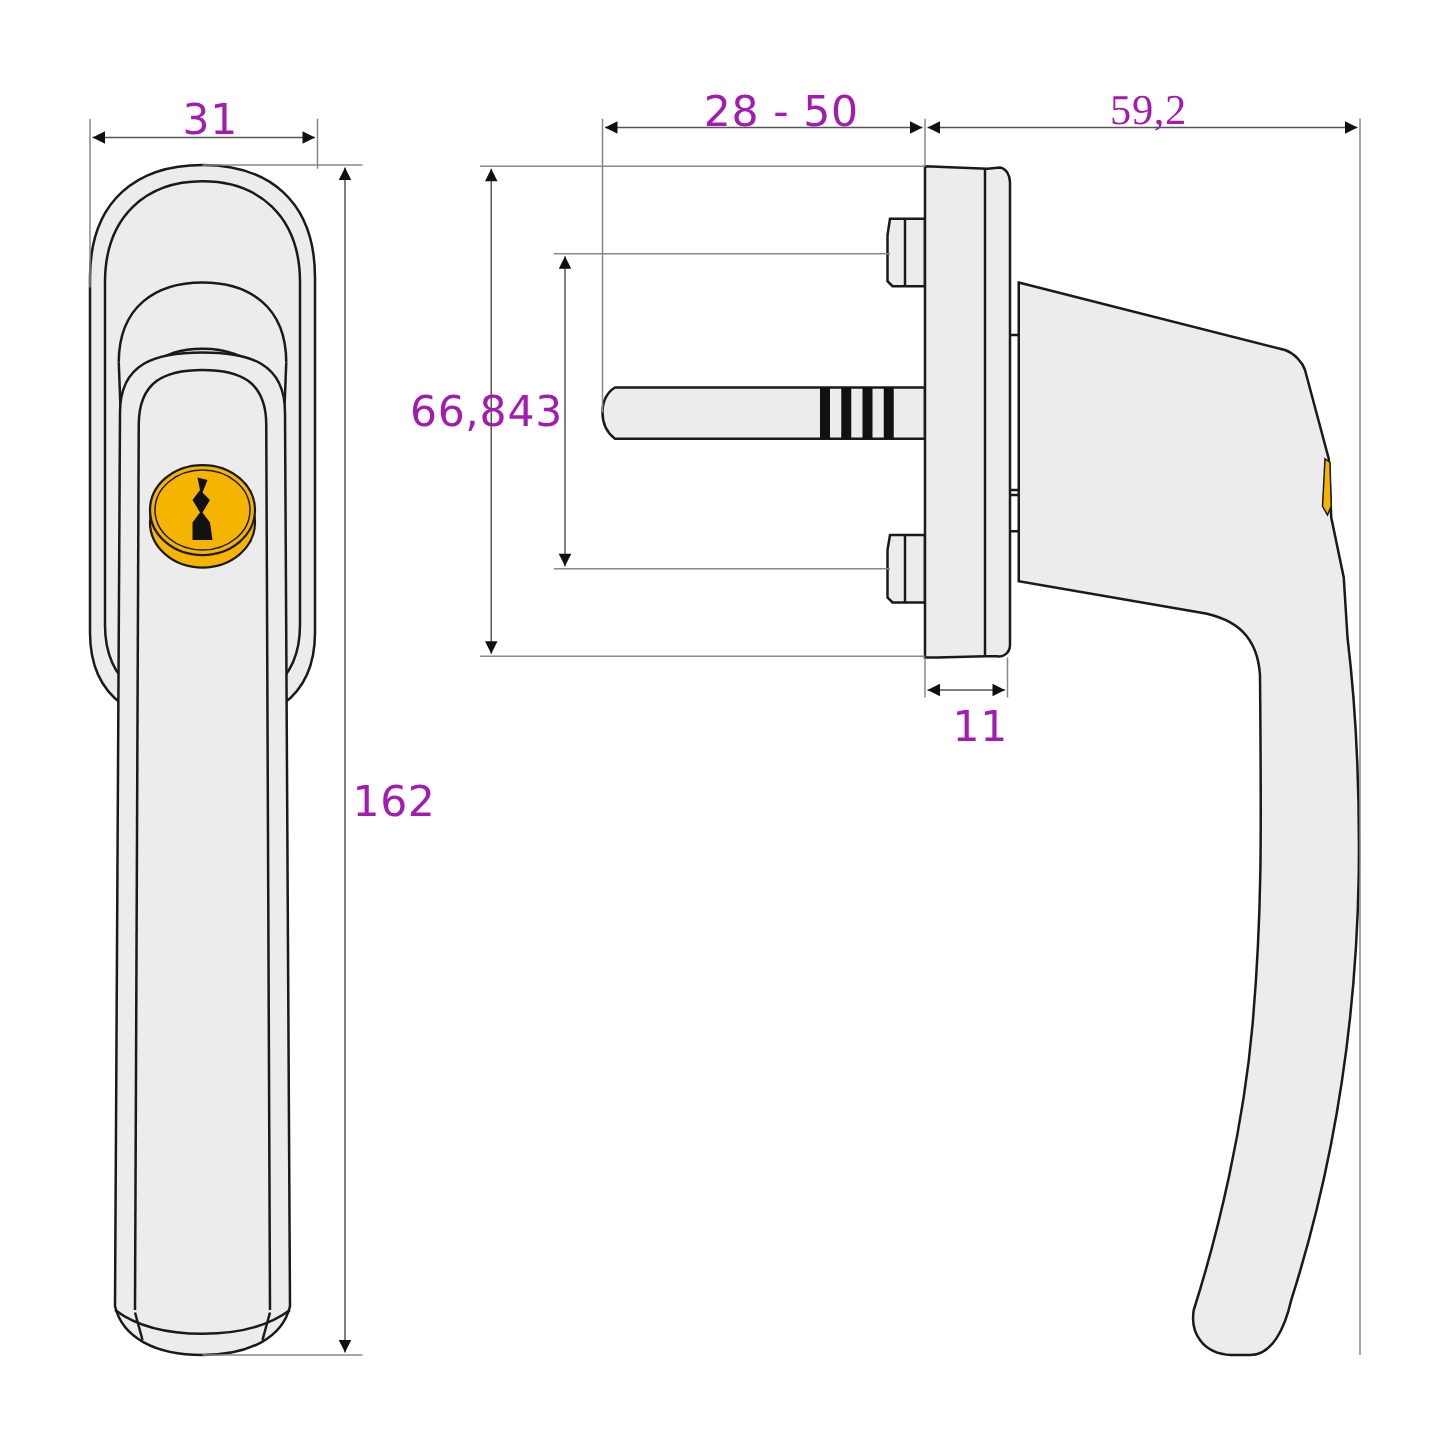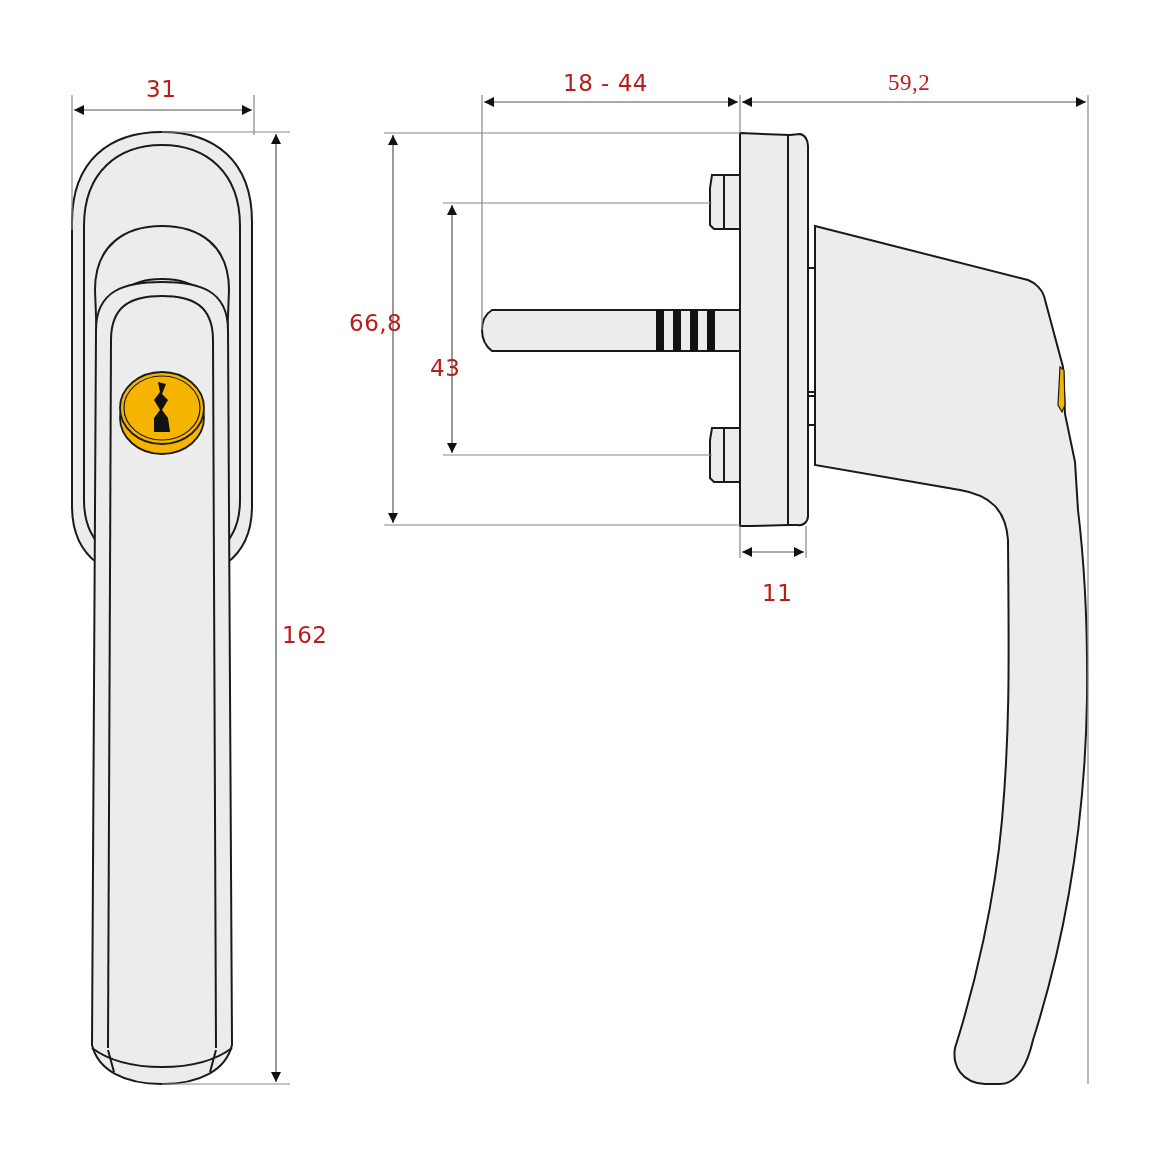--- a/index.html
+++ b/index.html
@@ -1,18 +1,18 @@
 <!DOCTYPE html>
 <html><head>
 <meta charset="utf-8">
 <style>
   html, body { margin: 0; padding: 0; background: #ffffff; }
   body { width: 1160px; height: 1160px; overflow: hidden; position: relative; font-family: "DejaVu Sans", sans-serif; }
   svg { position: absolute; left: 0; top: 0; }
-  .label { position: absolute; font-family: "DejaVu Sans", sans-serif; font-size: 23px; color: #b91c1c; white-space: nowrap; letter-spacing: 0.5px; }
+  .label { position: absolute; font-family: "DejaVu Sans", sans-serif; font-size: 34px; color: #a21caf; white-space: nowrap; letter-spacing: 0.5px; }
   .part { fill: #ececec; stroke: #1a1a1a; stroke-width: 2; }
   .thin { fill: none; stroke: #1a1a1a; stroke-width: 2; }
   .dim { stroke: #555; stroke-width: 1.2; fill: none; }
   .ext { stroke: #888; stroke-width: 1.2; fill: none; }
   .arrow { fill: #111; }
 </style>
 </head>
 <body>
 
 <svg width="1160" height="1160" viewBox="0 0 1160 1160">
@@ -96,17 +96,17 @@
     <line class="dim" x1="452" y1="205" x2="452" y2="453" marker-start="url(#arr)" marker-end="url(#arr)"></line>
 
     <line class="ext" x1="740" y1="526" x2="740" y2="558"></line>
     <line class="ext" x1="806" y1="526" x2="806" y2="558"></line>
     <line class="dim" x1="742" y1="552" x2="804" y2="552" marker-start="url(#arr)" marker-end="url(#arr)"></line>
   </g>
 </svg>
 
 <div class="label" style="left:146px; top:76px;">31</div>
 <div class="label" style="left:282px; top:622px;">162</div>
-<div class="label" style="left:563px; top:70px;">18 - 44</div>
+<div class="label" style="left:563px; top:70px;">28 - 50</div>
 <div class="label" style="left:888px; top:70px;font-family:Liberation Serif, serif;">59,2</div>
-<div class="label" style="left:328px; top:310px;margin-left:21px;">66,8</div>
-<div class="label" style="left:430px; top:310px;margin-top:45px;">43</div>
-<div class="label" style="left:762px; top:580px;">11</div>
+<div class="label" style="left:328px; top:310px;">66,8</div>
+<div class="label" style="left:406px; top:310px;">43</div>
+<div class="label" style="left:762px; top:562px;">11</div>
 
 </body></html>

